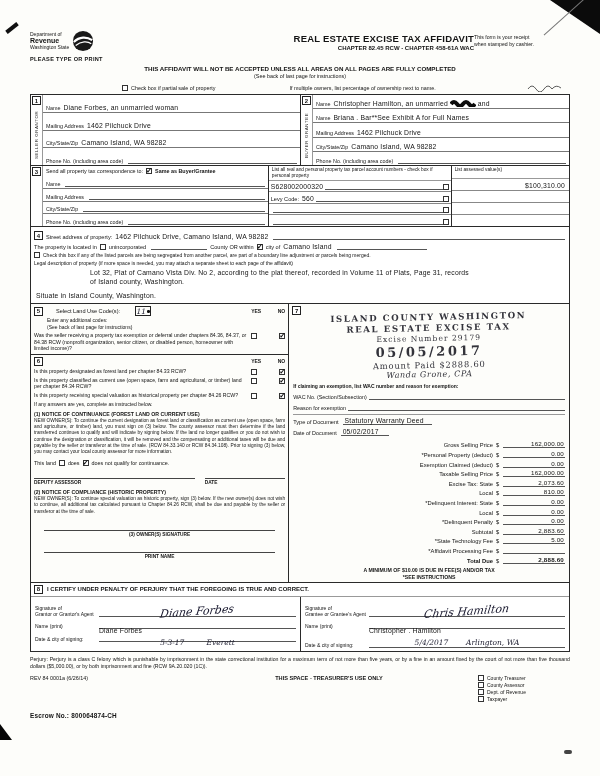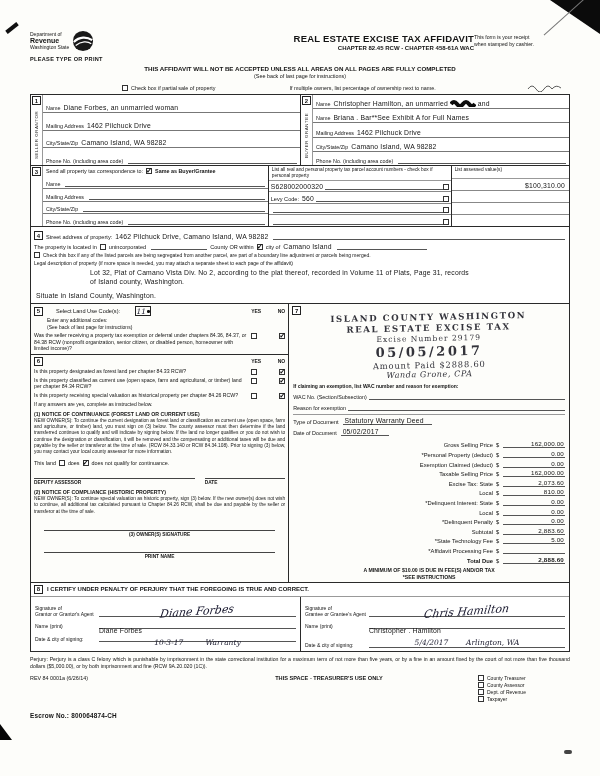--- a/index.html
+++ b/index.html
@@ -560,23 +560,23 @@
           </div>
           <div class="srow">
             <span class="slabel">Name (print)</span>
             <span class="sigarea" style="height:10px; text-align:left;">
               <span class="typed">Diane Forbes</span>
             </span>
           </div>
           <div class="srow">
             <span class="slabel">Date &amp; city of signing:</span>
             <span class="sigarea" style="height:11px;">
-              <span class="hand">10-3-17</span>
+              <span class="hand">5-3-17</span>
               &nbsp;&nbsp;&nbsp;
-              <span class="hand">Warranty</span>
+              <span class="hand">Everett</span>
             </span>
           </div>
         </div>
         <div class="sigcol">
           <div class="srow">
             <span class="slabel">
               <span>Signature of</span><br>
               <span>Grantee or Grantee's Agent</span>
             </span>
             <span class="sigarea">

